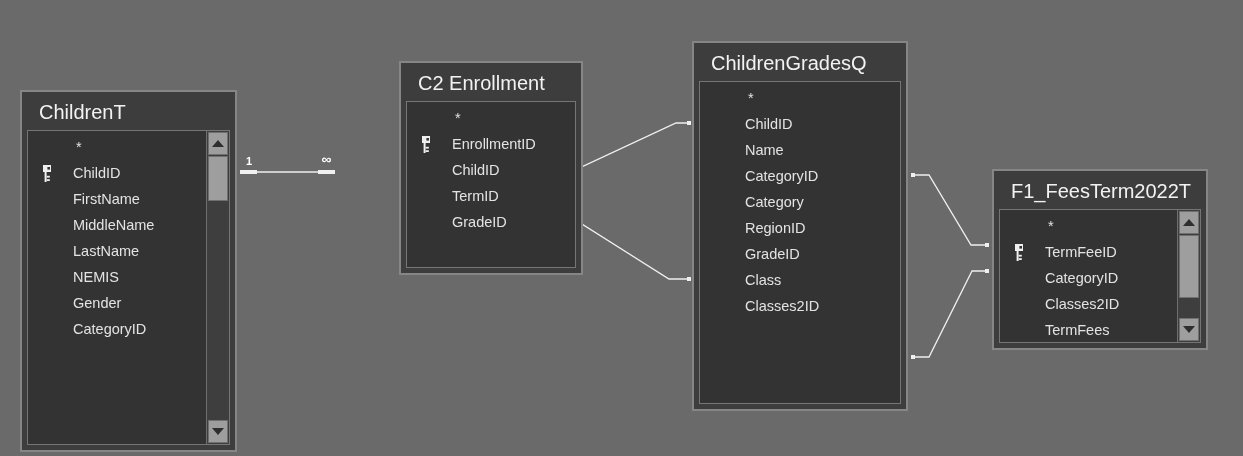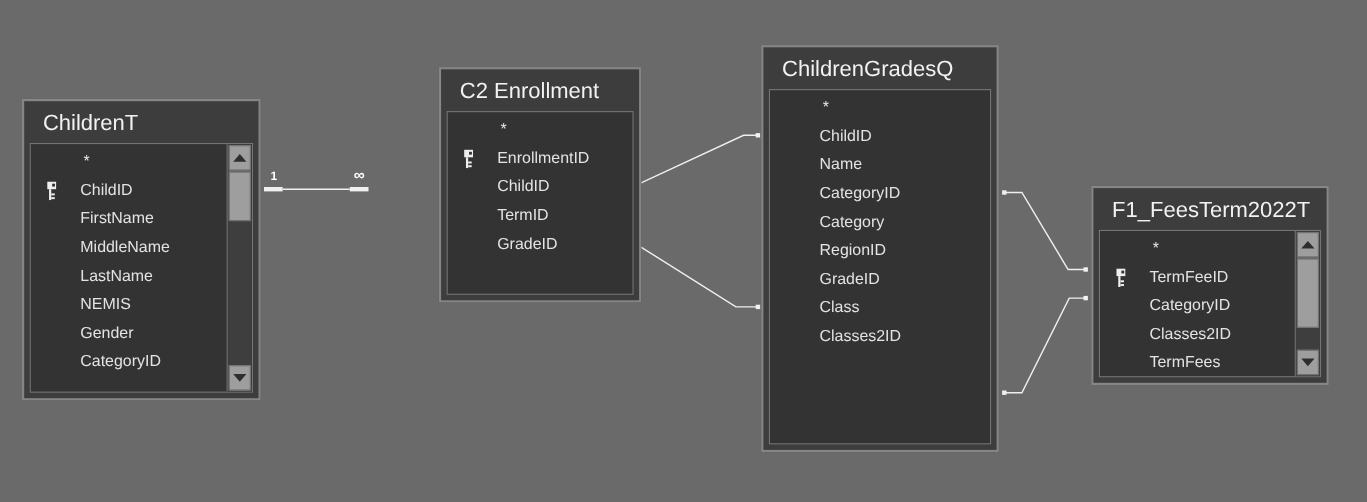--- a/index.html
+++ b/index.html
@@ -78,21 +78,21 @@
       <rect x="555" y="219" width="4" height="4" fill="#f0f0f0"></rect>
       <rect x="687" y="277" width="4" height="4" fill="#f0f0f0"></rect>
       <polyline points="913,175 929,175 971,245 987,245" fill="none" stroke="#f0f0f0" stroke-width="1.3"></polyline>
       <rect x="911" y="173" width="4" height="4" fill="#f0f0f0"></rect>
       <rect x="985" y="243" width="4" height="4" fill="#f0f0f0"></rect>
       <polyline points="913,357 929,357 972,271 987,271" fill="none" stroke="#f0f0f0" stroke-width="1.3"></polyline>
       <rect x="911" y="355" width="4" height="4" fill="#f0f0f0"></rect>
       <rect x="985" y="269" width="4" height="4" fill="#f0f0f0"></rect>
     </svg>
 
-  <div class="dtable" style="left:20px;top:90px;width:217px;height:274px;">
+  <div class="dtable" style="left:20px;top:90px;width:217px;height:362px;">
     <div class="ttl">ChildrenT</div>
     <div class="flist">
       <div class="frow">
           <span class="kcell"></span>
           <span class="star">*</span>
         </div>
       <div class="frow">
           <span class="kcell">
             <svg class="keysvg" width="10" height="17" viewBox="0 0 10 17">
               <rect x="1" y="0" width="8" height="7" fill="#efefef"></rect>

